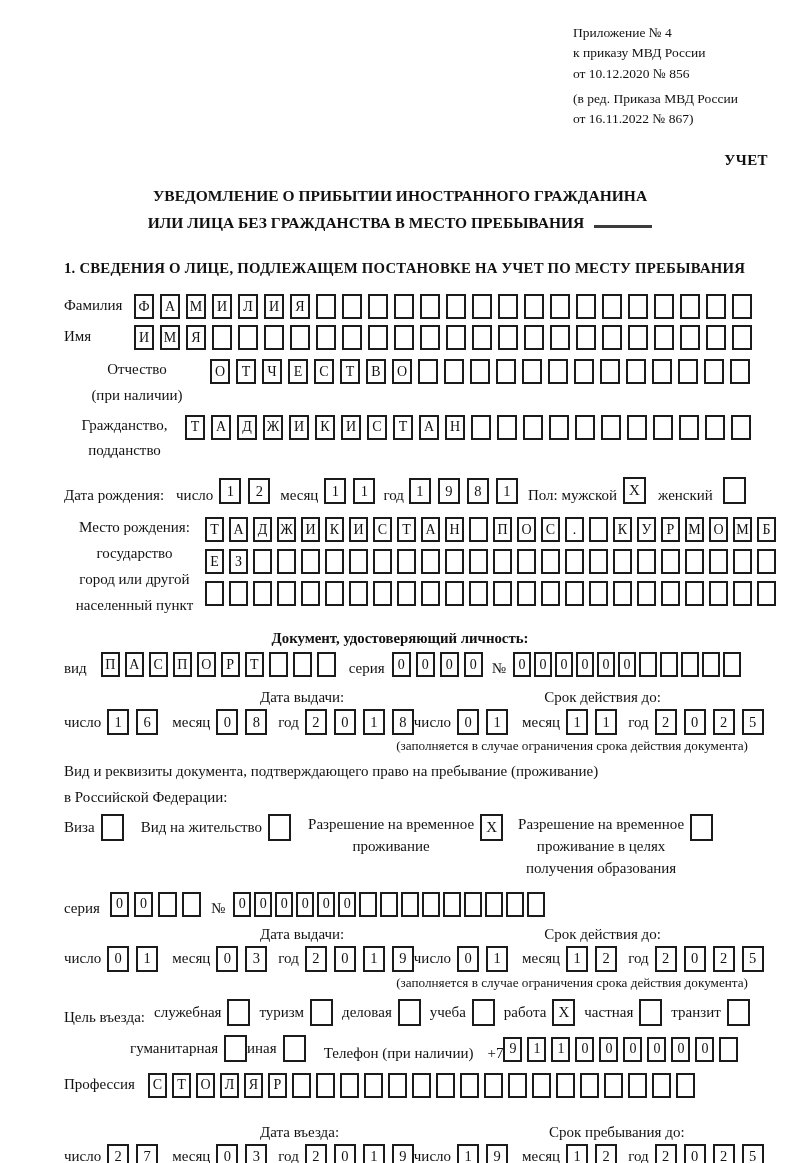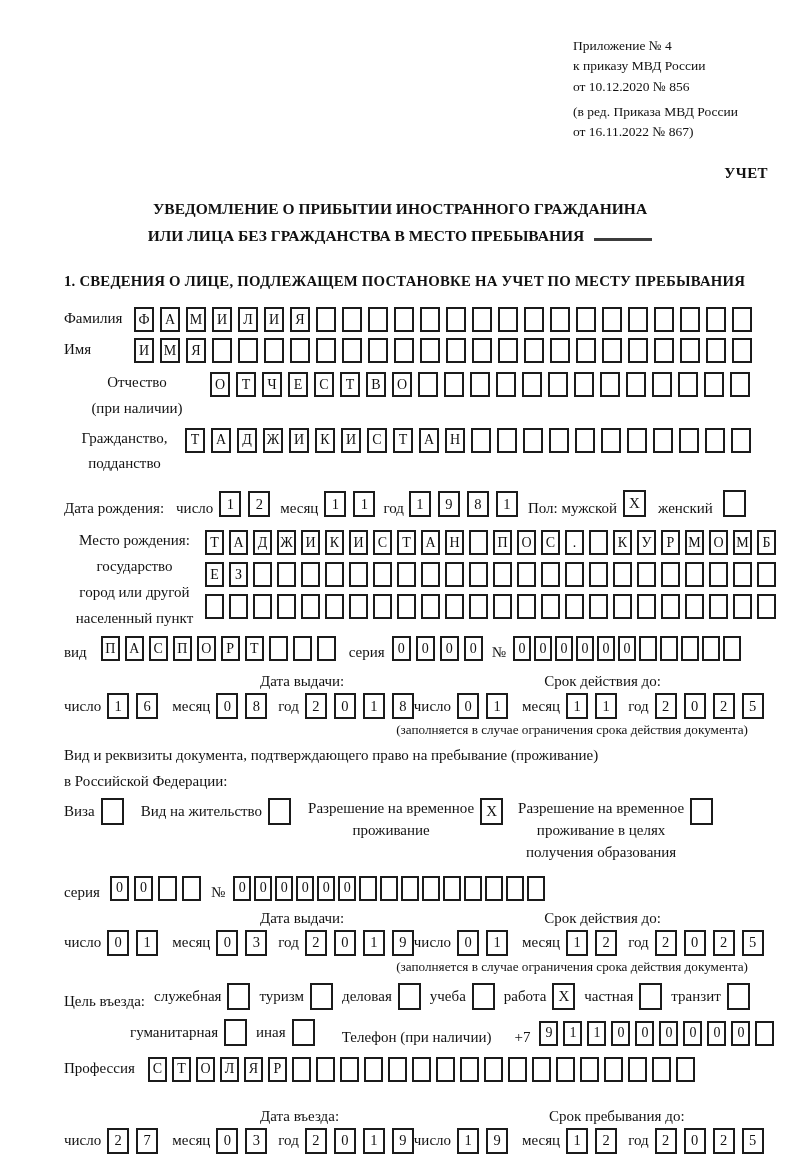--- a/index.html
+++ b/index.html
@@ -2,21 +2,21 @@
 <html><head>
 <meta charset="utf-8">
 <style>
   html,body{margin:0;padding:0;background:#fff;}
   .page{
     width:800px;height:1163px;background:#ffffff;color:#111;
     font-family:"Liberation Serif","DejaVu Serif",serif;font-size:15px;
     position:relative;box-sizing:border-box;overflow:hidden;
   }
   
-  .hdr-row{display:flex;justify-content:flex-end;padding-top:36px;padding-right:32px;}
+  .hdr-row{display:flex;justify-content:flex-end;padding-top:23px;padding-right:32px;}
   .hdr{width:195px;font-size:13.5px;line-height:1.5;}
   .hdr .sub{margin-top:5px;}
   .forma{margin-top:20px;text-align:right;font-weight:700;font-size:15px;letter-spacing:.4px;}
   
   .title{text-align:center;font-weight:700;font-size:15.5px;margin-top:10px;line-height:1.75;}
   .uline{display:inline-block;width:58px;border-bottom:3px solid #3c3c3c;margin-left:10px;}
   .sect{font-weight:700;font-size:14.8px;margin:24px 10px 0 64px;letter-spacing:.2px;}
   
   .frow{display:flex;align-items:flex-start;margin-left:64px;}
   .inline{align-items:flex-end;}
@@ -305,20 +305,21 @@
           <span class="cell"></span>
           <span class="cell"></span>
           <span class="cell"></span>
           <span class="cell"></span>
           <span class="cell"></span>
           <span class="cell"></span>
         </span>
     </span>
   </div>
 
+  <div class="doc-head">Документ, удостоверяющий личность:</div>
 
   <div class="frow inline" style="margin-top:5px">
     <span>вид</span>
     <span class="cells tight" style="margin-left:14px">
         <span class="cell">П</span>
         <span class="cell">А</span>
         <span class="cell">С</span>
         <span class="cell">П</span>
         <span class="cell">О</span>
         <span class="cell">Р</span>
@@ -528,21 +529,21 @@
     <span class="pair">
       <span>частная</span>
       <span class="cbx"></span>
     </span>
     <span class="pair">
       <span>транзит</span>
       <span class="cbx"></span>
     </span>
   </div>
 
-  <div class="frow inline" style="margin-top:9px;margin-left:130px;gap:9px">
+  <div class="frow inline" style="margin-top:9px;margin-left:130px;">
     <span class="pair">
       <span>гуманитарная</span>
       <span class="cbx"></span>
     </span>
     <span class="pair">
       <span>иная</span>
       <span class="cbx"></span>
     </span>
     <span style="margin-left:18px">Телефон (при наличии)</span>
     <span style="margin-left:14px">+7</span>

